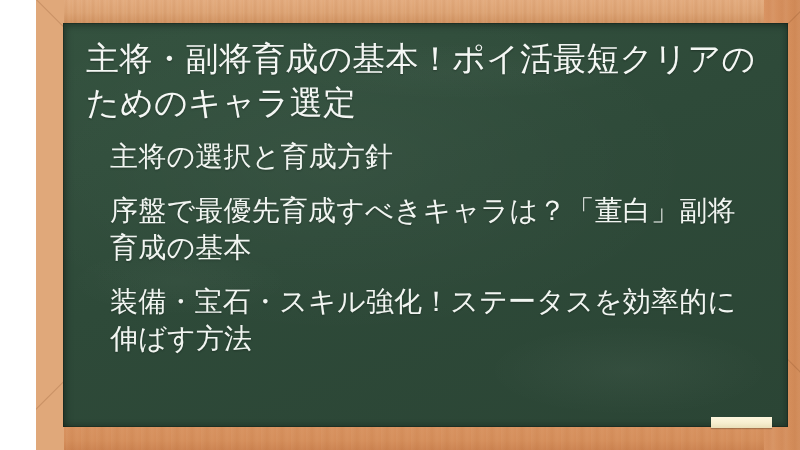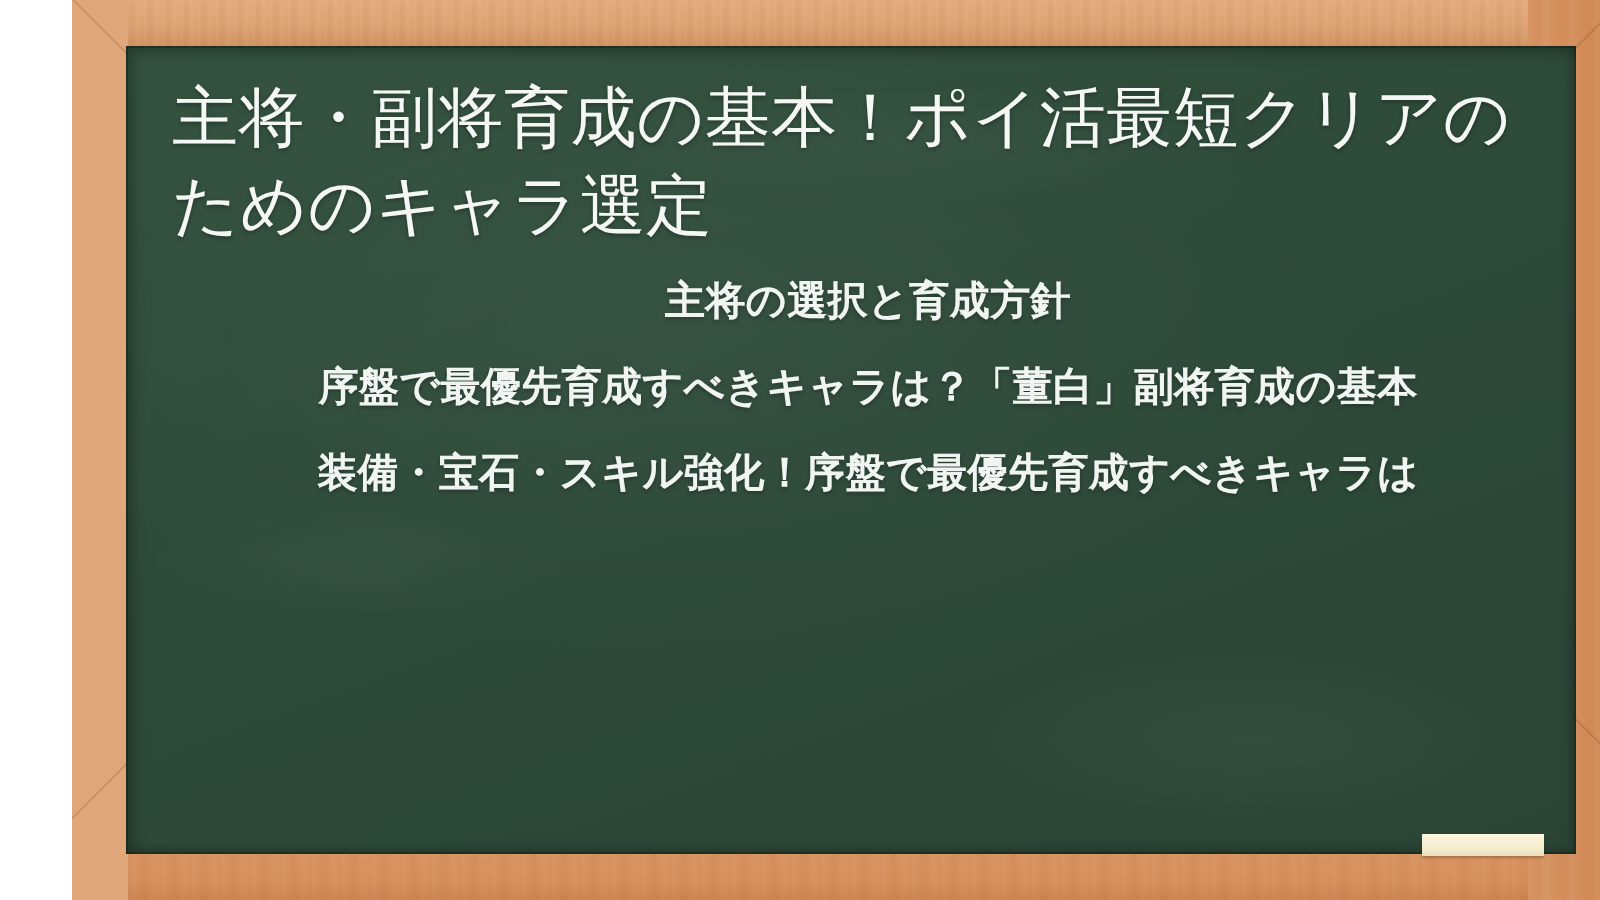--- a/index.html
+++ b/index.html
@@ -172,29 +172,28 @@
   }
 
   
   .outline {
     list-style: none;
     margin: 0;
     padding: 0 0 0 24px;
   }
   .outline-item {
     color: #f1f5f1;
-    font-size: 20px;
+    font-size: 28px;
     line-height: 1.34;
-    font-weight: 700;
+    font-weight: 400;
     letter-spacing: 0.2px;
     margin: 0 0 16px 0;
     padding-right: 8px;
     text-shadow: 0 1px 2px rgba(0,0,0,0.28);
     word-break: break-all;
-    text-align: center;
   }
 
   
   .chalk-stick {
     position: absolute;
     left: 675px;
     top: 417px;
     width: 61px;
     height: 11px;
     background: linear-gradient(180deg, #fdf6de 0%, #f6eecf 55%, #e9dfba 100%);
@@ -219,21 +218,21 @@
   </div>
 
   <div class="board">
     <div class="board-inner">
 
       <h1 class="title">主将・副将育成の基本！ポイ活最短クリアのためのキャラ選定</h1>
 
       <ul class="outline">
         <li class="outline-item">主将の選択と育成方針</li>
         <li class="outline-item">序盤で最優先育成すべきキャラは？「董白」副将育成の基本</li>
-        <li class="outline-item">装備・宝石・スキル強化！序盤で最優先育成すべきキャラは</li>
+        <li class="outline-item">装備・宝石・スキル強化！ステータスを効率的に伸ばす方法</li>
       </ul>
 
     </div>
   </div>
 
   <div class="chalk-stick"></div>
 
 </div>
 
 </body></html>

